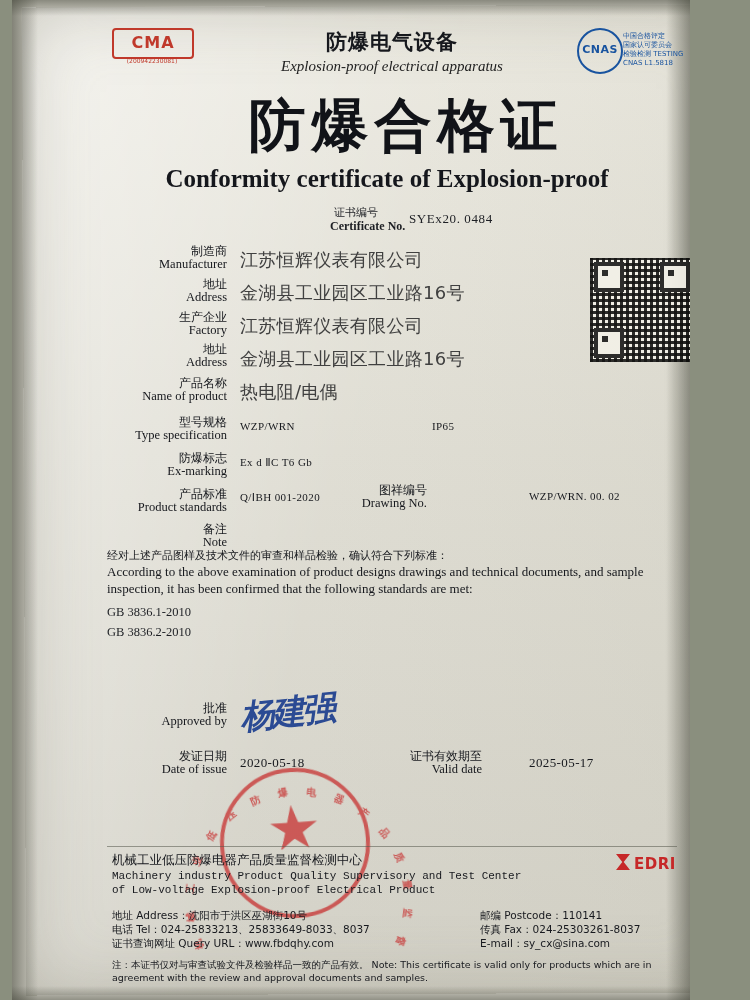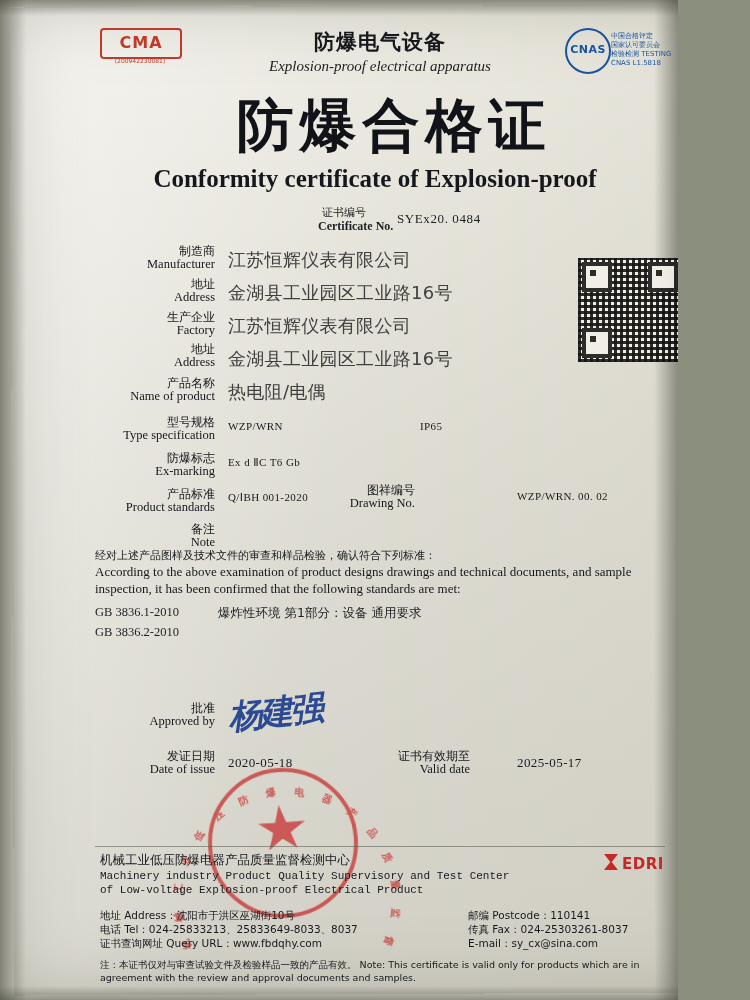--- a/index.html
+++ b/index.html
@@ -12,20 +12,21 @@
     background: #8a8f7e;
     font-family: "Liberation Serif", serif;
     overflow: hidden;
   }
   .page {
     position: relative;
     width: 678px;
     height: 1000px;
     background: #d8d6cc;
     overflow: hidden;
+    margin-left: 12px;
   }
   
   .paper {
     position: absolute;
     left: 12px;
     top: 6px;
     width: 718px;
     height: 988px;
     background:
       linear-gradient(105deg, rgba(255,255,255,0.55) 0%, rgba(255,255,255,0.1) 45%, rgba(210,208,196,0.4) 100%),
@@ -482,21 +483,20 @@
     <div class="f-value-en" style="left:517px; top:490px;">WZP/WRN. 00. 02</div>
 
     <div class="f-label-cn" style="left:95px; top:521px;">备注</div>
     <div class="f-label-en" style="left:95px; top:535px;">Note</div>
     <div class="f-value" style="left:228px; top:526px;"></div>
 
     <div class="para-cn">经对上述产品图样及技术文件的审查和样品检验，确认符合下列标准：</div>
     <div class="para-en">According to the above examination of product designs drawings and technical documents, and sample inspection, it has been confirmed that the following standards are met:</div>
 
     <div class="std-no" style="top:605px;">GB 3836.1-2010</div>
-    <div class="std-txt" style="top:605px;">爆炸性环境  第1部分：设备  通用要求</div>
     <div class="std-no" style="top:625px;">GB 3836.2-2010</div>
 
     <div class="f-label-cn" style="left:95px; top:700px;">批准</div>
     <div class="f-label-en" style="left:95px; top:714px;">Approved by</div>
     <div class="sig">杨建强</div>
 
     <div class="f-label-cn" style="left:95px; top:748px;">发证日期</div>
     <div class="f-label-en" style="left:95px; top:762px;">Date of issue</div>
     <div class="f-value-en" style="left:228px; top:755px; font-size:13px;">2020-05-18</div>
 

